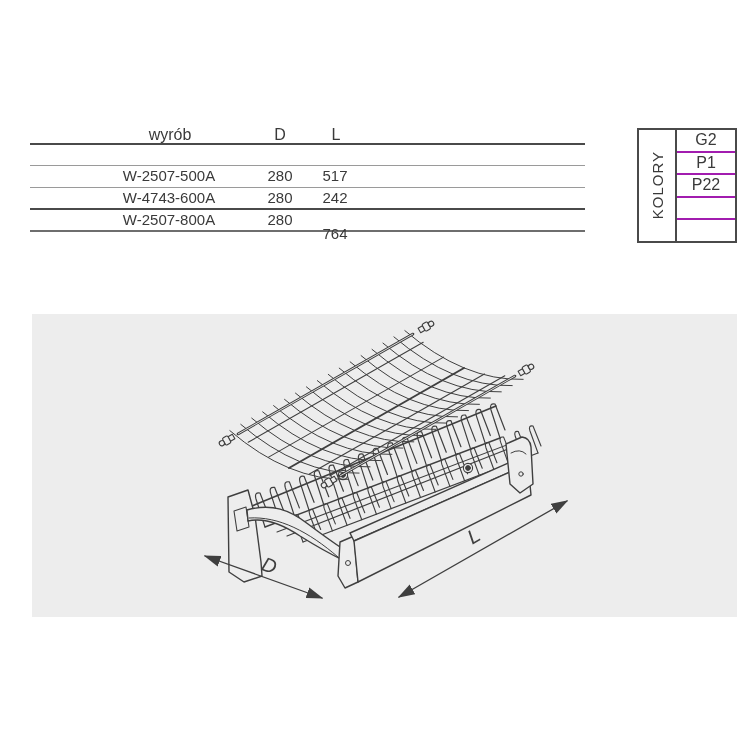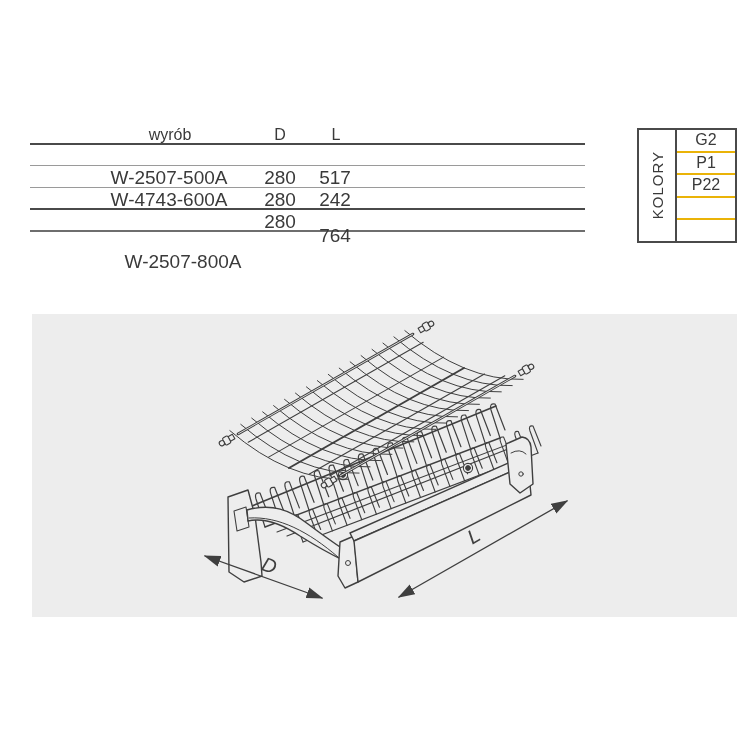--- a/index.html
+++ b/index.html
@@ -5,31 +5,31 @@
   html,body{margin:0;padding:0;background:#ffffff;}
   body{width:750px;height:750px;position:relative;overflow:hidden;
        font-family:"Liberation Sans","DejaVu Sans",sans-serif;color:#3a3a3a;}
 
   
   .tline{position:absolute;left:30px;width:555px;background:#6e6e6e;}
   .tline.dark{background:#4a4a4a;}
   .tline.light{background:#9a9a9a;}
   .cell{position:absolute;text-align:center;white-space:nowrap;}
   .hdr{font-size:16px;}
-  .row-txt{font-size:19px;}
+  .row-txt{font-size:15px;}
 
   
   .kolory{position:absolute;left:637px;top:128px;width:100px;height:115px;
           border:2px solid #4a4a4a;box-sizing:border-box;display:flex;}
   .kolory-side{width:36px;border-right:2px solid #4a4a4a;display:flex;
                align-items:center;justify-content:center;}
   .kolory-side span{writing-mode:vertical-rl;transform:rotate(180deg);
                     font-size:15px;letter-spacing:1px;}
   .kolory-opts{flex:1;display:flex;flex-direction:column;}
-  .kolory-opt{flex:1;border-bottom:2px solid #eab308;display:flex;
+  .kolory-opt{flex:1;border-bottom:2px solid #a21caf;display:flex;
               align-items:center;justify-content:center;font-size:16px;}
   .kolory-opt:last-child{border-bottom:none;}
 
   
   .panel{position:absolute;left:32px;top:314px;width:705px;height:303px;
          background:#ededed;}
   svg .ln{stroke:#3f3f3f;fill:none;stroke-linecap:round;stroke-linejoin:round;}
   svg .fillbg{fill:#ededed;}
   svg text.dim{font-family:"Liberation Sans","DejaVu Sans",sans-serif;
                font-style:italic;font-size:20px;fill:#3f3f3f;}
@@ -52,21 +52,21 @@
     <span class="cell row-txt" style="left:99px;top:167px;width:140px;">W-2507-500A</span>
     <span class="cell row-txt" style="left:255px;top:167px;width:50px;">280</span>
     <span class="cell row-txt" style="left:310px;top:167px;width:50px;">517</span>
   </div>
   <div>
     <span class="cell row-txt" style="left:99px;top:189px;width:140px;">W-4743-600A</span>
     <span class="cell row-txt" style="left:255px;top:189px;width:50px;">280</span>
     <span class="cell row-txt" style="left:310px;top:189px;width:50px;">242</span>
   </div>
   <div>
-    <span class="cell row-txt" style="left:113px;top:211px;width:140px;margin-top:40px;">W-2507-800A</span>
+    <span class="cell row-txt" style="left:99px;top:211px;width:140px;">W-2507-800A</span>
     <span class="cell row-txt" style="left:255px;top:211px;width:50px;">280</span>
     <span class="cell row-txt" style="left:310px;top:211px;width:50px;margin-top:14px;">764</span>
   </div>
 </div>
 
 <div class="kolory">
   <div class="kolory-side">
     <span>KOLORY</span>
   </div>
   <div class="kolory-opts">

